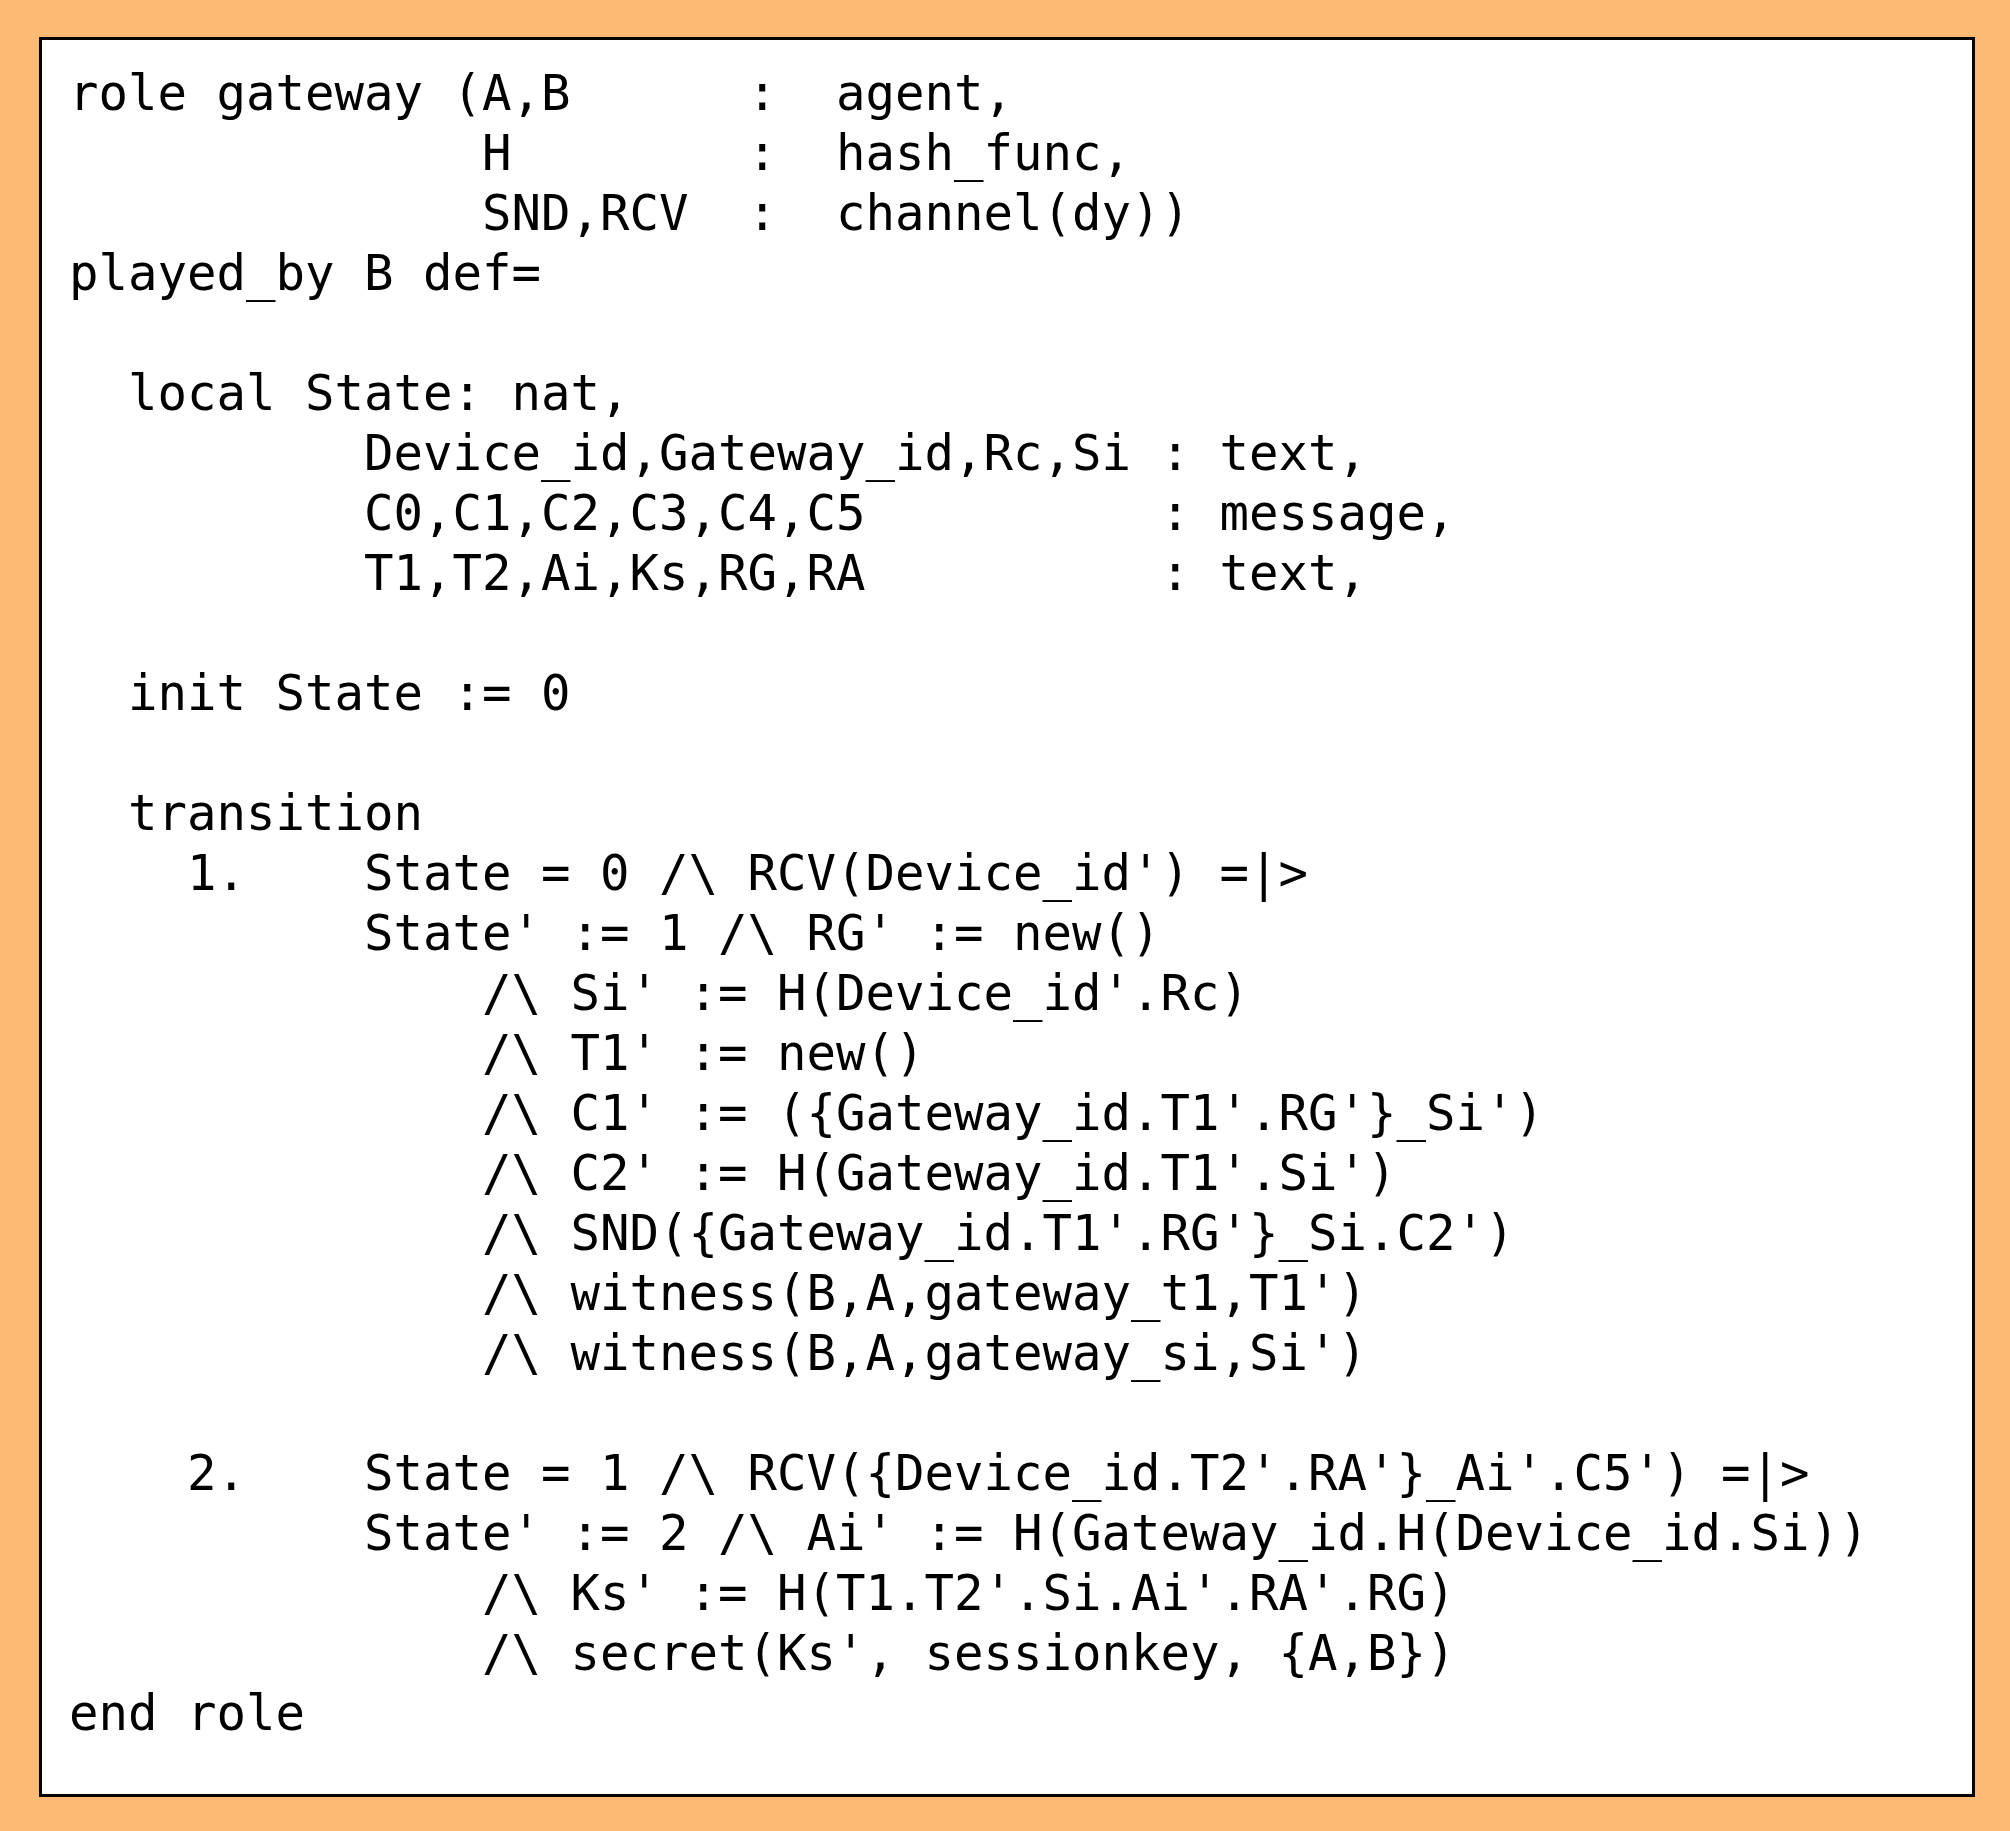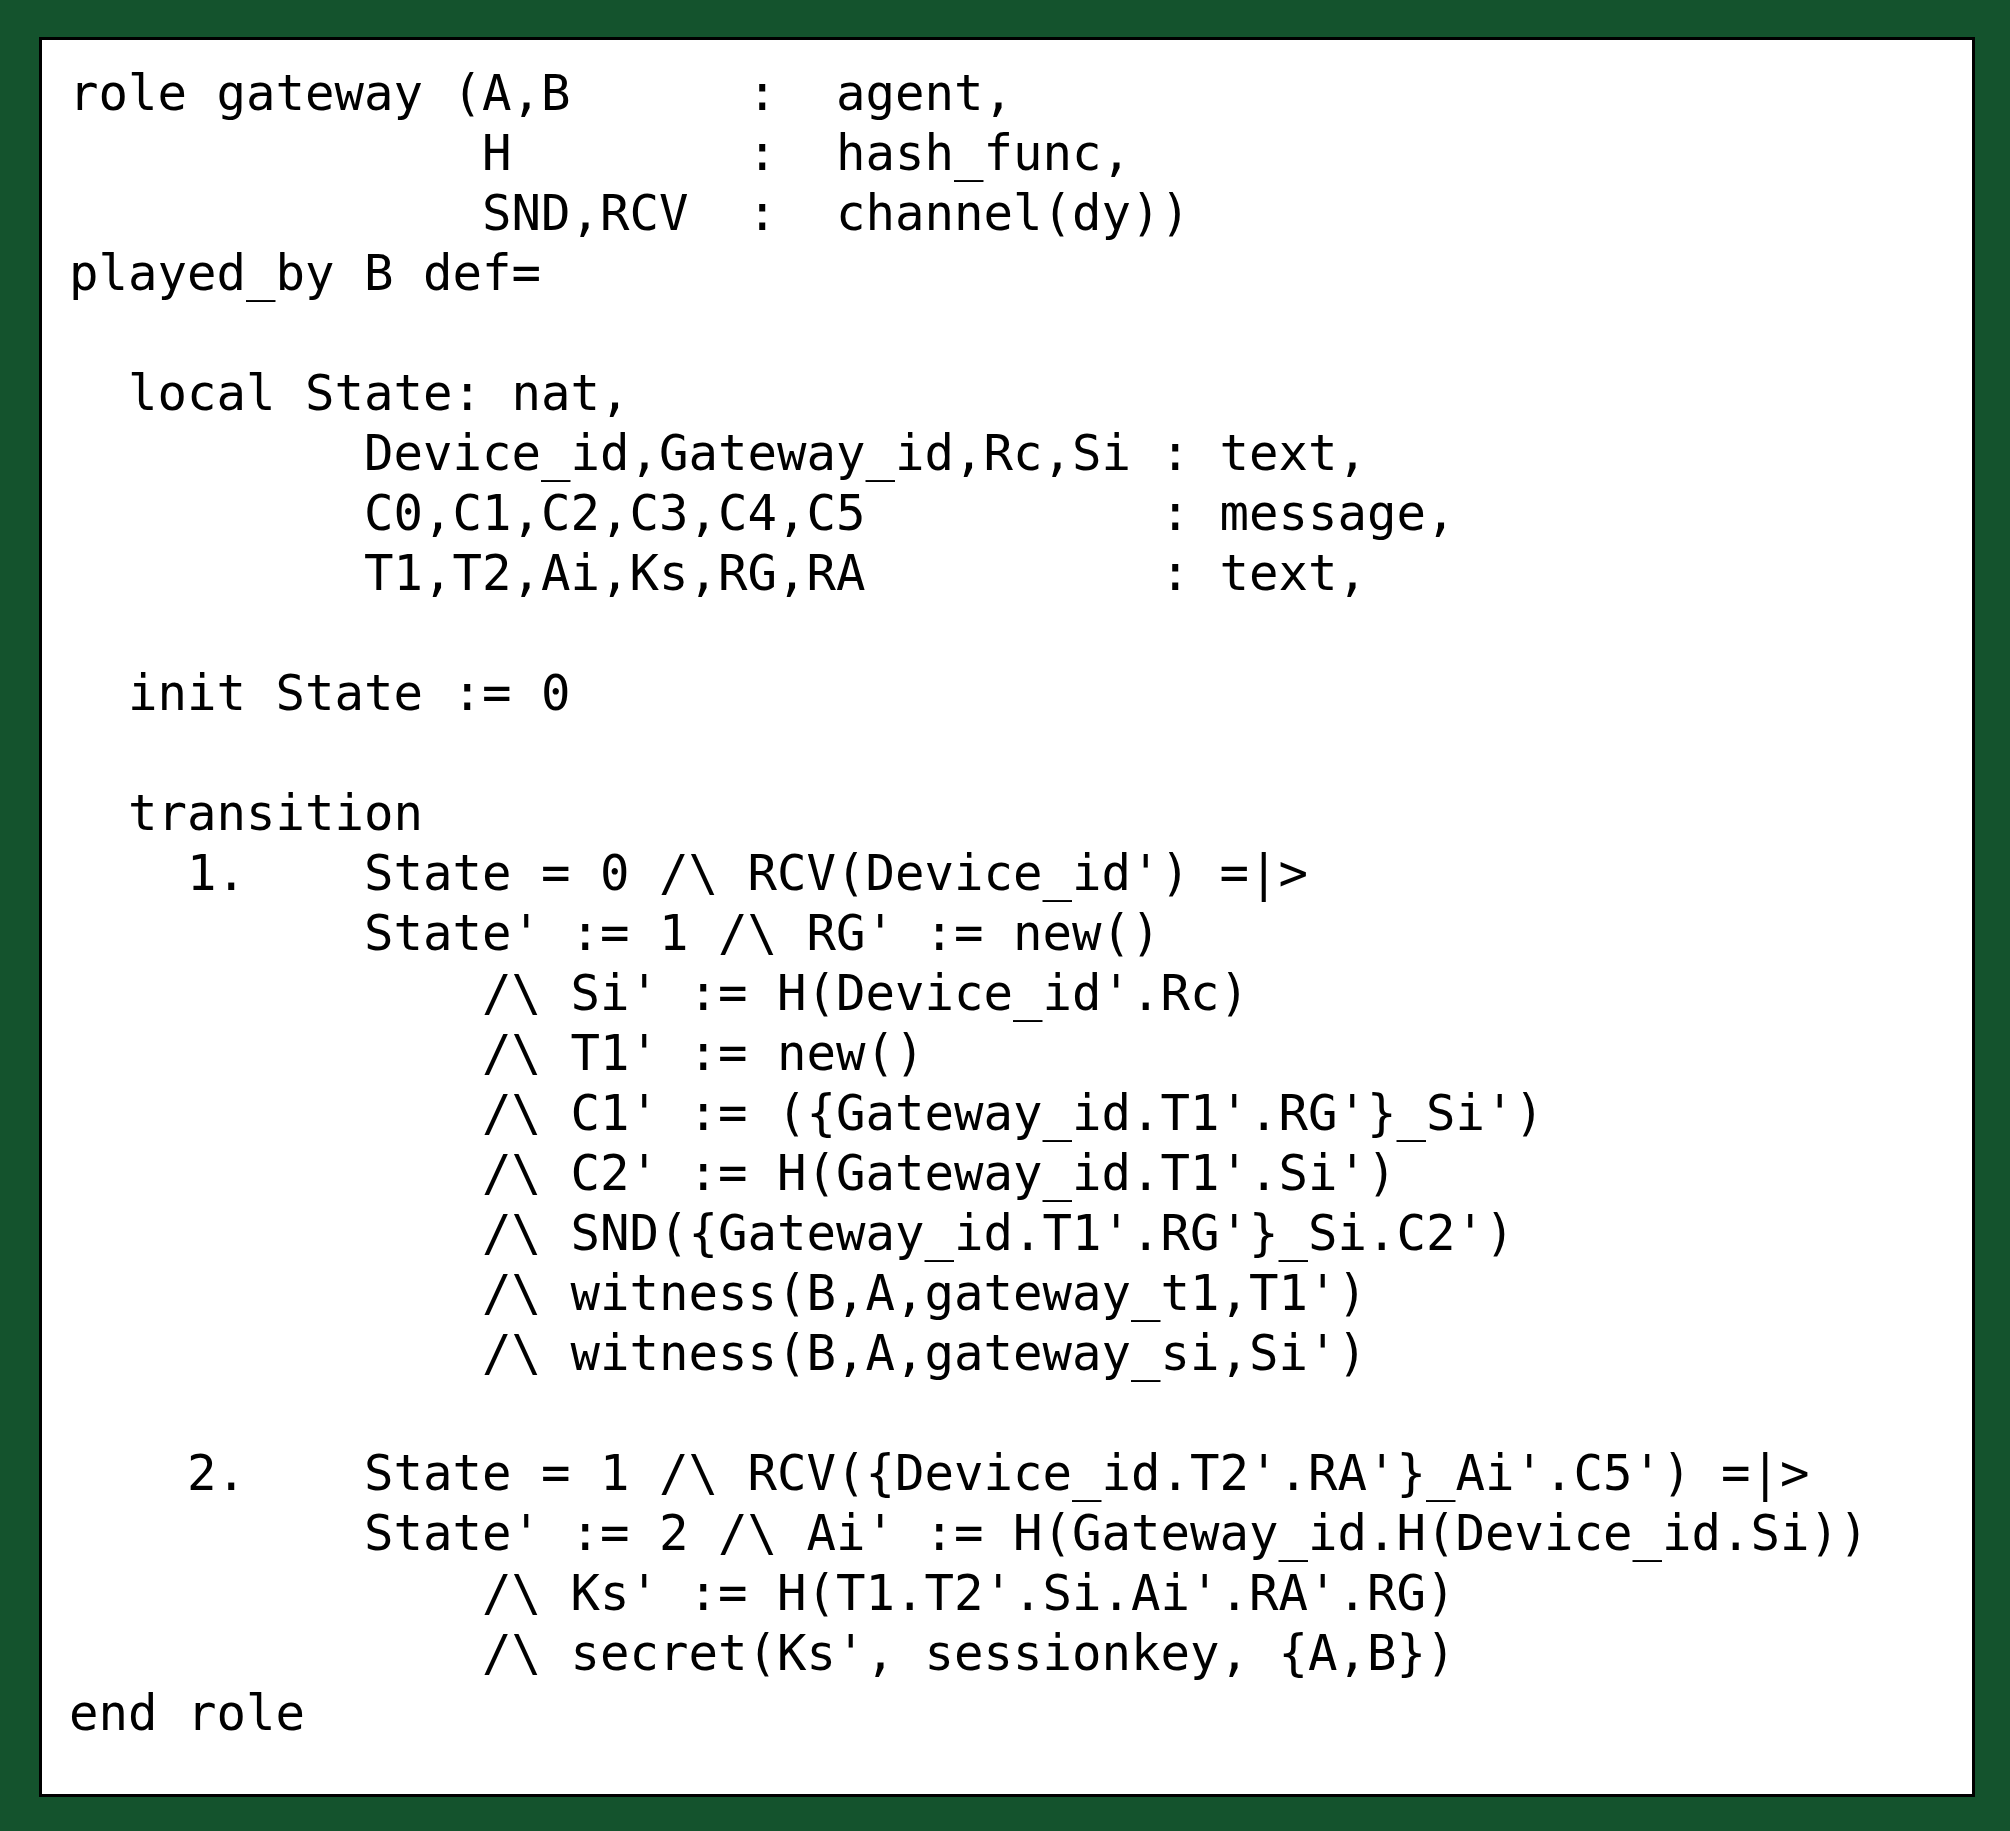--- a/index.html
+++ b/index.html
@@ -4,21 +4,21 @@
 <style>
   html, body {
     margin: 0;
     padding: 0;
     background: #ffffff;
   }
   .screenshot {
     position: relative;
     width: 2010px;
     height: 1832px;
-    background: #14532d;
+    background: #fdba74;
     overflow: hidden;
   }
   .code-box {
     position: absolute;
     left: 39px;
     top: 37px;
     width: 1936px;
     height: 1760px;
     border: 3.6px solid #000000;
     box-sizing: border-box;

